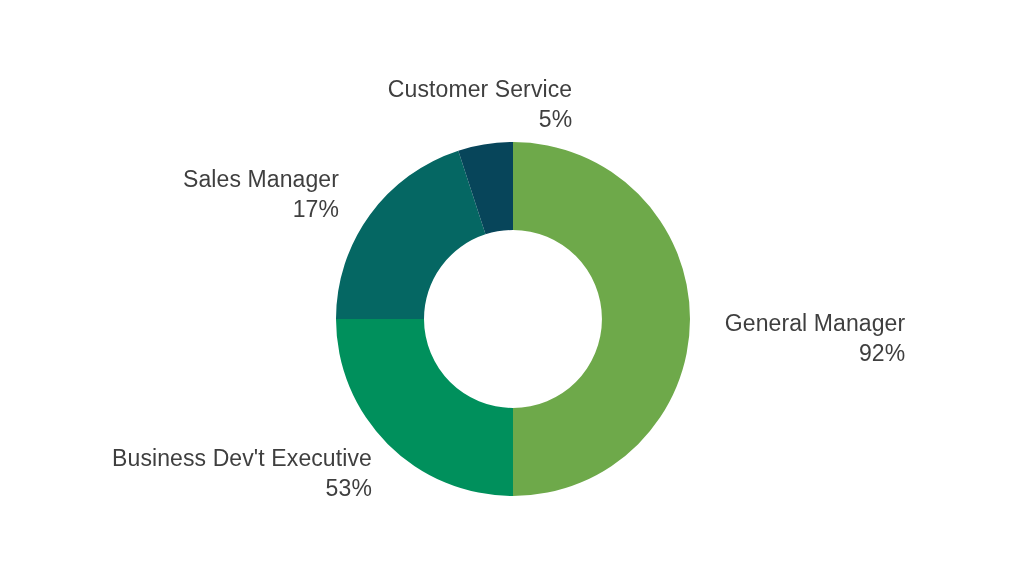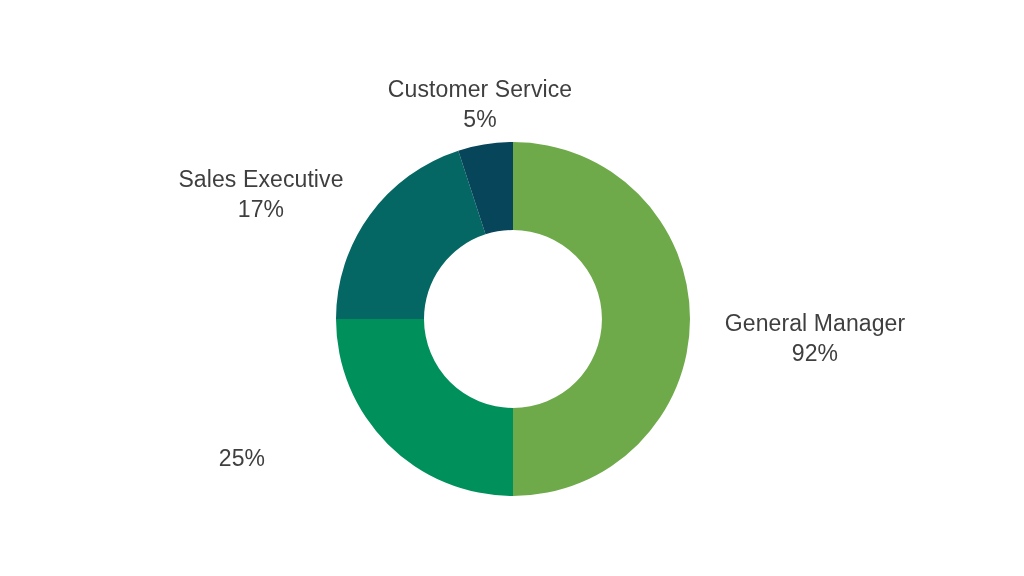--- a/index.html
+++ b/index.html
@@ -30,21 +30,21 @@
     font-family: "Liberation Sans", sans-serif;
     font-size: 23px;
     line-height: 30px;
     font-weight: 400;
     white-space: nowrap;
     letter-spacing: 0.1px;
   }
   .slice-label .label-name,
   .slice-label .label-value {
     display: block;
-    text-align: center;
+    text-align: right;
   }
   
   #label-customer-service {
     left: 480px;
     top: 74px;
     transform: translateX(-50%);
   }
   #label-sales-managers {
     left: 261px;
     top: 164px;
@@ -74,25 +74,26 @@
         <path d="M 458.30 150.66 A 177 177 0 0 1 513.00 142.00 L 513.00 230.00 A 89 89 0 0 0 485.50 234.36 Z" fill="#07455a" shape-rendering="geometricPrecision"></path>
       </g>
   </svg>
 
   <div class="slice-label" id="label-general-manager">
     <span class="label-name">General Manager</span>
     <span class="label-value">92%</span>
   </div>
 
   <div class="slice-label" id="label-business-dev">
-    <span class="label-value">25%</span>
+    <span class="label-name">Business Dev't Executive</span>
+    <span class="label-value">53%</span>
   </div>
 
   <div class="slice-label" id="label-sales-managers">
-    <span class="label-name">Sales Executive</span>
+    <span class="label-name">Sales Manager</span>
     <span class="label-value">17%</span>
   </div>
 
   <div class="slice-label" id="label-customer-service">
     <span class="label-name">Customer Service</span>
     <span class="label-value">5%</span>
   </div>
 
 </div>
 

